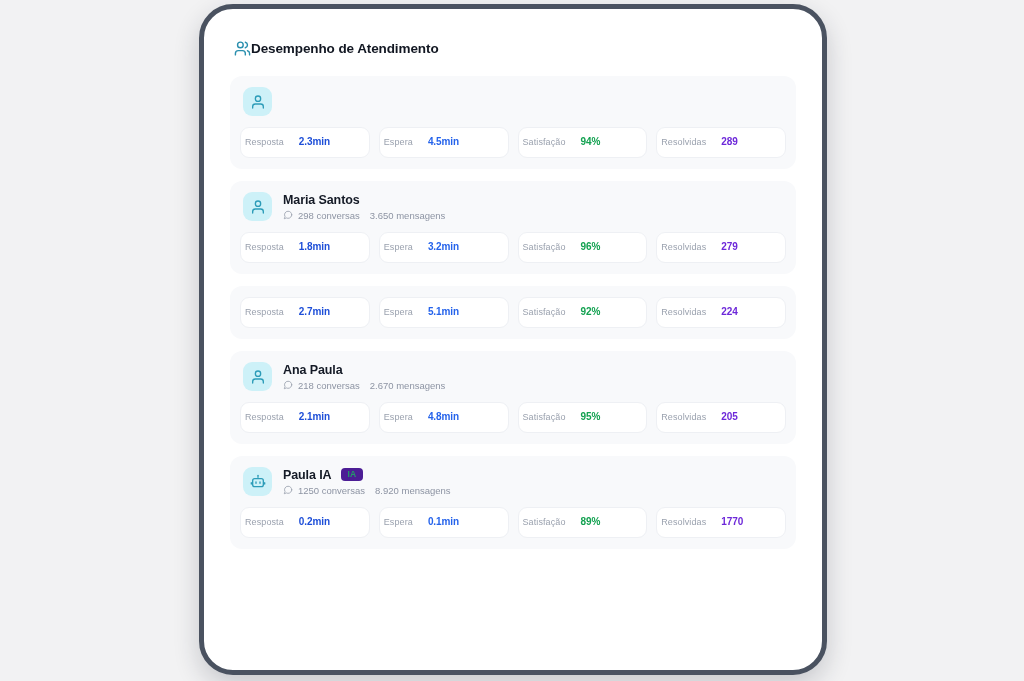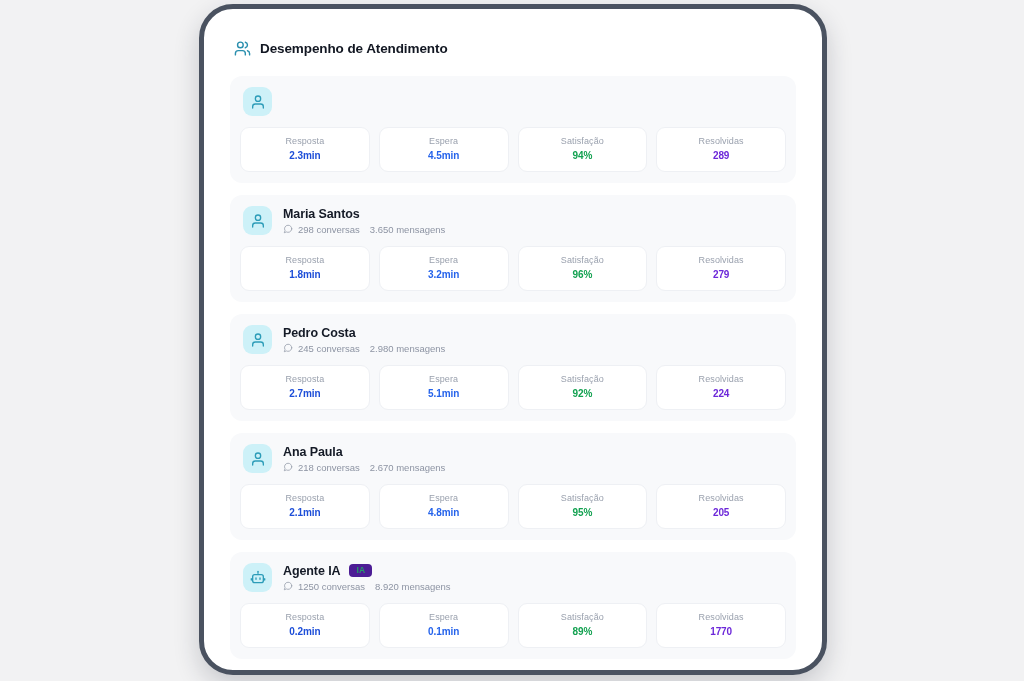--- a/index.html
+++ b/index.html
@@ -47,21 +47,20 @@
     position: absolute;
     inset: 0;
     padding: 22px 18px 14px 18px;
     background: #ffffff;
   }
 
   
   .panel-header {
     display: flex;
     align-items: center;
-    gap: 9px;
     padding: 0 2px 0 6px;
     height: 22px;
     margin-bottom: 17px;
   }
 
   .panel-header .hdr-icon {
     width: 17px;
     height: 17px;
     display: block;
     color: #2a8fae;
@@ -151,23 +150,23 @@
     grid-template-columns: repeat(4, 1fr);
     gap: 9px;
   }
 
   .metric-tile {
     background: #ffffff;
     border: 1px solid #eef0f4;
     border-radius: 9px;
     padding: 9px 4px 10px 4px;
     display: flex;
-    flex-direction: column;
-    align-items: center;
-    gap: 5px;
+    flex-direction: row;
+    align-items: center;
+    gap: 15px;
   }
 
   .metric-label {
     font-size: 9px;
     color: #9aa1ae;
     letter-spacing: 0.1px;
     line-height: 1;
   }
 
   .metric-value {
@@ -269,44 +268,20 @@
                   <span class="metric-label">Satisfação</span>
                   <span class="metric-value v-satisfacao">96%</span>
                 </div>
                 <div class="metric-tile">
                   <span class="metric-label">Resolvidas</span>
                   <span class="metric-value v-resolvidas">279</span>
                 </div>
               </div>
             </div>
             <div class="agent-card">
-              <div class="agent-head">
-                <span class="avatar">
-                  <svg viewBox="0 0 24 24" fill="none" stroke="currentColor" stroke-width="2" stroke-linecap="round" stroke-linejoin="round">
-                    <path d="M20 21v-2a4 4 0 0 0-4-4H8a4 4 0 0 0-4 4v2"></path>
-                    <circle cx="12" cy="7" r="4"></circle>
-                  </svg>
-                </span>
-                <span class="agent-meta">
-                  <span class="agent-name-row">
-                    <span class="agent-name">Pedro Costa</span>
-                  </span>
-                  <span class="agent-stats">
-                    <span class="conv-group">
-                      <span>
-                        <svg viewBox="0 0 24 24" fill="none" stroke="currentColor" stroke-width="2" stroke-linecap="round" stroke-linejoin="round">
-                          <path d="M21 11.5a8.4 8.4 0 0 1-9 8.4 8.5 8.5 0 0 1-3.8-.9L3 21l1.9-5.2A8.4 8.4 0 0 1 12 3a8.4 8.4 0 0 1 9 8.5z"></path>
-                        </svg>
-                      </span>
-                      <span>245 conversas</span>
-                    </span>
-                    <span>2.980 mensagens</span>
-                  </span>
-                </span>
-              </div>
               <div class="metrics-row">
                 <div class="metric-tile">
                   <span class="metric-label">Resposta</span>
                   <span class="metric-value v-resposta">2.7min</span>
                 </div>
                 <div class="metric-tile">
                   <span class="metric-label">Espera</span>
                   <span class="metric-value v-espera">5.1min</span>
                 </div>
                 <div class="metric-tile">
@@ -370,21 +345,21 @@
                     <path d="M12 2v3"></path>
                     <rect x="4" y="7" width="16" height="12" rx="3"></rect>
                     <path d="M9 12v2"></path>
                     <path d="M15 12v2"></path>
                     <path d="M2 13v2"></path>
                     <path d="M22 13v2"></path>
                   </svg>
                 </span>
                 <span class="agent-meta">
                   <span class="agent-name-row">
-                    <span class="agent-name">Agente IA</span>
+                    <span class="agent-name">Paula IA</span>
                     <span class="ai-badge">IA</span>
                   </span>
                   <span class="agent-stats">
                     <span class="conv-group">
                       <span>
                         <svg viewBox="0 0 24 24" fill="none" stroke="currentColor" stroke-width="2" stroke-linecap="round" stroke-linejoin="round">
                           <path d="M21 11.5a8.4 8.4 0 0 1-9 8.4 8.5 8.5 0 0 1-3.8-.9L3 21l1.9-5.2A8.4 8.4 0 0 1 12 3a8.4 8.4 0 0 1 9 8.5z"></path>
                         </svg>
                       </span>
                       <span>1250 conversas</span>

